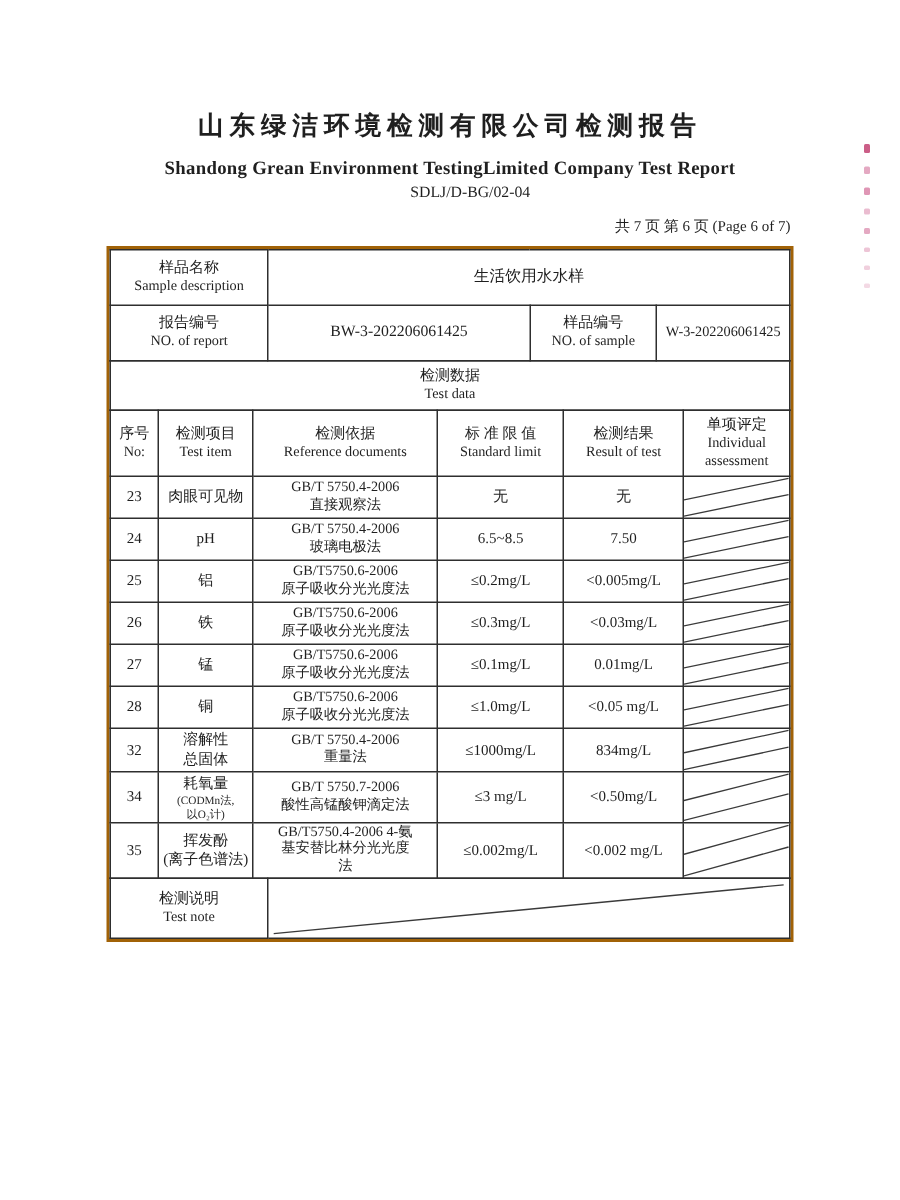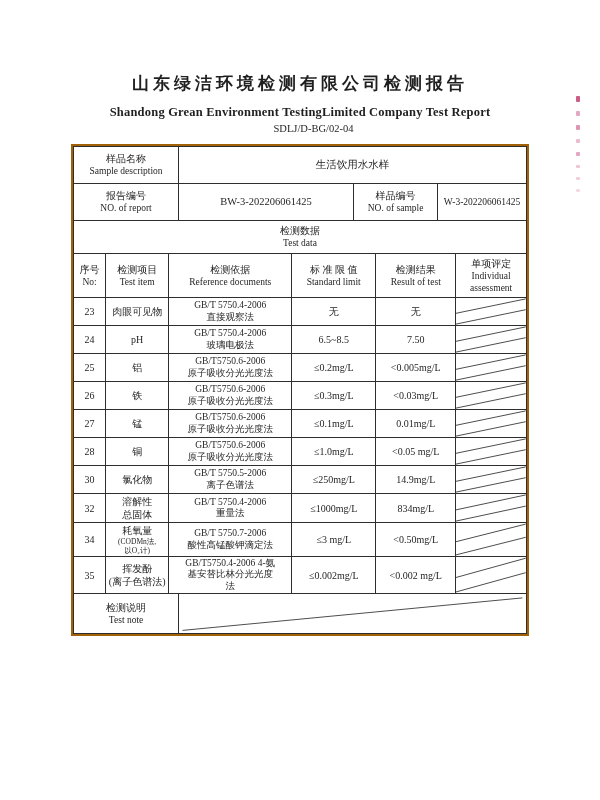--- a/index.html
+++ b/index.html
@@ -85,20 +85,21 @@
 </style>
 </head>
 <body>
 
 <div class="sheet">
 
   <div class="hdr">
     <h1 class="title-cn">山东绿洁环境检测有限公司检测报告</h1>
     <h2 class="title-en">Shandong Grean Environment TestingLimited Company Test Report</h2>
     <div class="doc-code">SDLJ/D-BG/02-04</div>
+    <div class="page-info">共 7 页  第 6 页  (Page 6 of 7)</div>
   </div>
 
   <div class="table-frame">
 
     <table class="info-table">
       <colgroup>
           <col style="width:23.2%">
           <col style="width:38.6%">
           <col style="width:18.6%">
           <col style="width:19.6%">
@@ -272,37 +273,20 @@
     <td>≤1.0mg/L</td>
     <td>&lt;0.05 mg/L</td>
     <td class="c-assess">
       <svg class="slash" viewBox="0 0 100 30" preserveAspectRatio="none">
         <line x1="0" y1="17" x2="100" y2="1"></line>
         <line x1="0" y1="29" x2="100" y2="13"></line>
       </svg>
     </td>
   </tr>
           <tr>
-    <td>30</td>
-    <td>
-      <div class="item-main">氯化物</div>
-
-    </td>
-    <td class="c-ref pre">GB/T 5750.5-2006
-离子色谱法</td>
-    <td>≤250mg/L</td>
-    <td>14.9mg/L</td>
-    <td class="c-assess">
-      <svg class="slash" viewBox="0 0 100 30" preserveAspectRatio="none">
-        <line x1="0" y1="17" x2="100" y2="1"></line>
-        <line x1="0" y1="29" x2="100" y2="13"></line>
-      </svg>
-    </td>
-  </tr>
-          <tr>
     <td>32</td>
     <td>
       <div class="item-main">溶解性
 总固体</div>
 
     </td>
     <td class="c-ref pre">GB/T 5750.4-2006
 重量法</td>
     <td>≤1000mg/L</td>
     <td>834mg/L</td>

